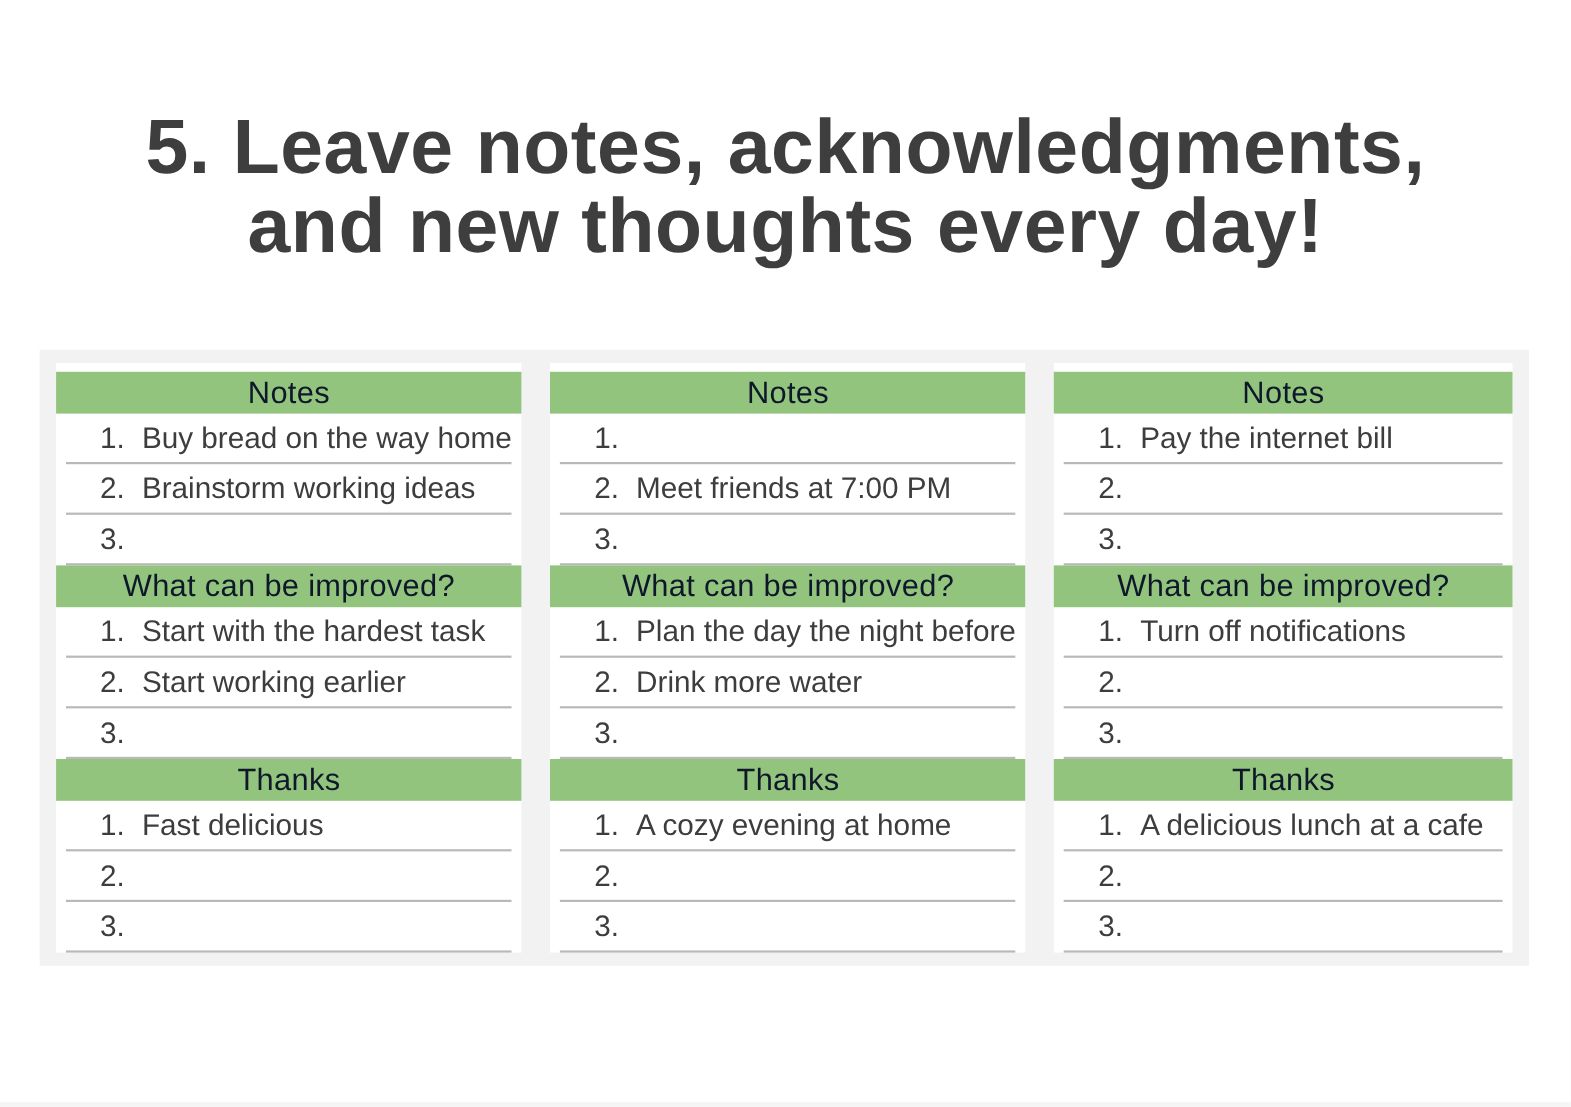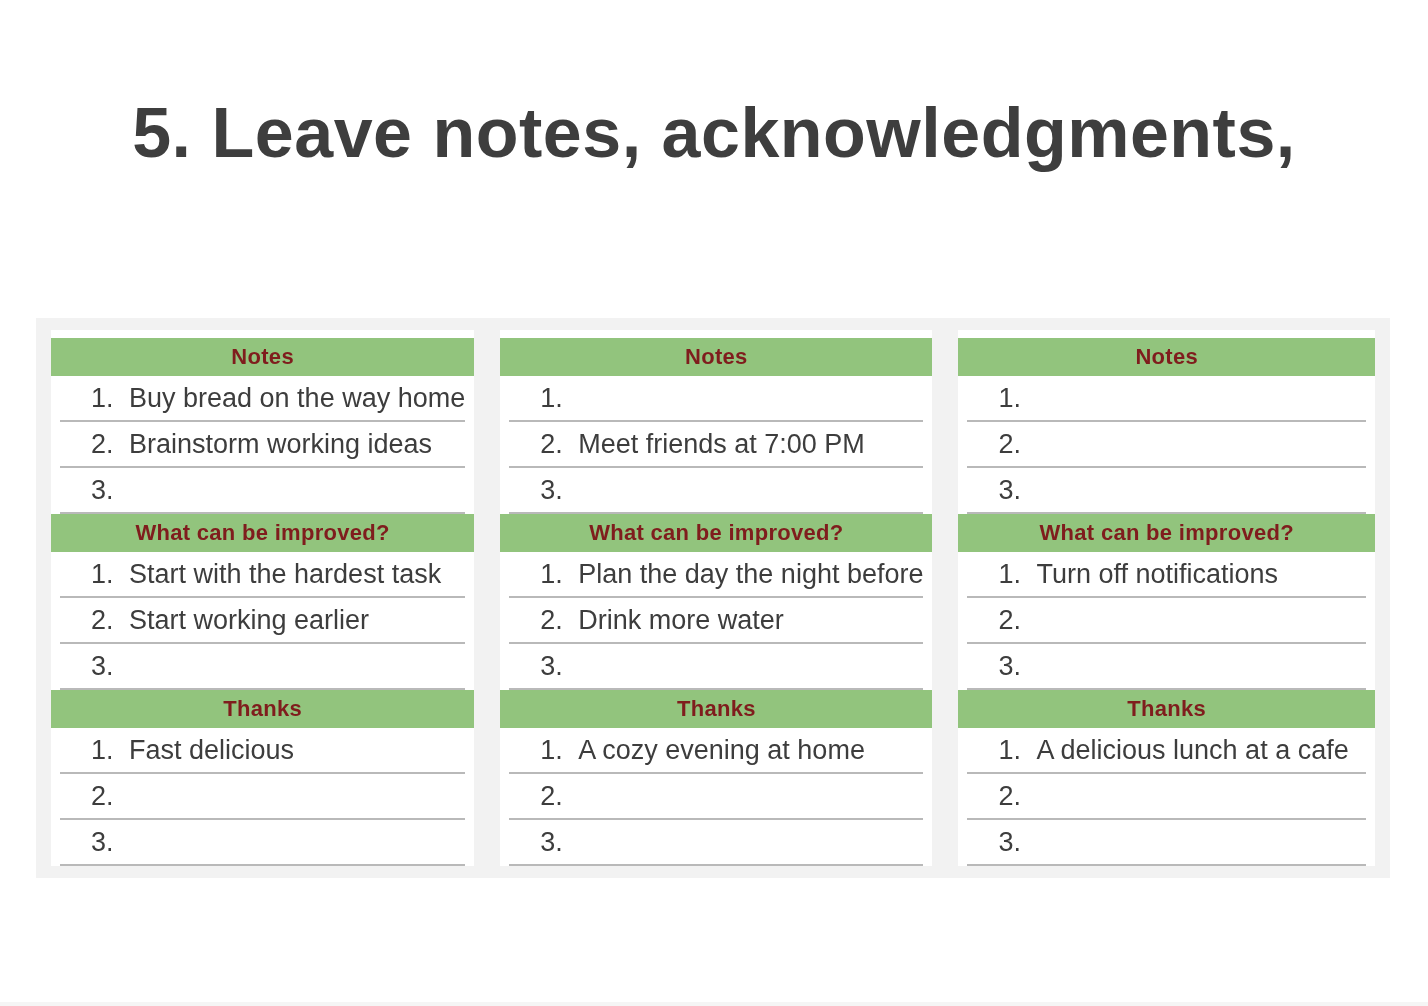--- a/index.html
+++ b/index.html
@@ -44,23 +44,23 @@
   }
   .section {
     flex: 1 1 0;
     display: flex;
     flex-direction: column;
   }
   .section-header {
     height: 38px;
     flex: 0 0 38px;
     background: #92c47d;
-    color: #7f1d1d;
-    font-size: 22px;
-    font-weight: 700;
+    color: #0f172a;
+    font-size: 28px;
+    font-weight: 400;
     display: flex;
     align-items: center;
     justify-content: center;
     letter-spacing: 0.3px;
   }
   .row {
     flex: 1 1 0;
     display: flex;
     align-items: center;
     margin: 0 9px;
@@ -86,20 +86,21 @@
     width: 100%;
     height: 4px;
     background: #f5f5f5;
   }
 </style>
 </head>
 <body>
 
 <div class="title-block">
   <div>5. Leave notes, acknowledgments,</div>
+  <div>and new thoughts every day!</div>
 </div>
 
 <div class="board">
 
   <div class="column">
     <div class="section">
       <div class="section-header">Notes</div>
       <div class="row">
         <span class="num">1.</span>
         <span class="text">Buy bread on the way home</span>
@@ -189,20 +190,21 @@
         <span class="text"></span>
       </div>
     </div>
   </div>
 
   <div class="column">
     <div class="section">
       <div class="section-header">Notes</div>
       <div class="row">
         <span class="num">1.</span>
+        <span class="text">Pay the internet bill</span>
       </div>
       <div class="row">
         <span class="num">2.</span>
         <span class="text"></span>
       </div>
       <div class="row">
         <span class="num">3.</span>
         <span class="text"></span>
       </div>
     </div>

